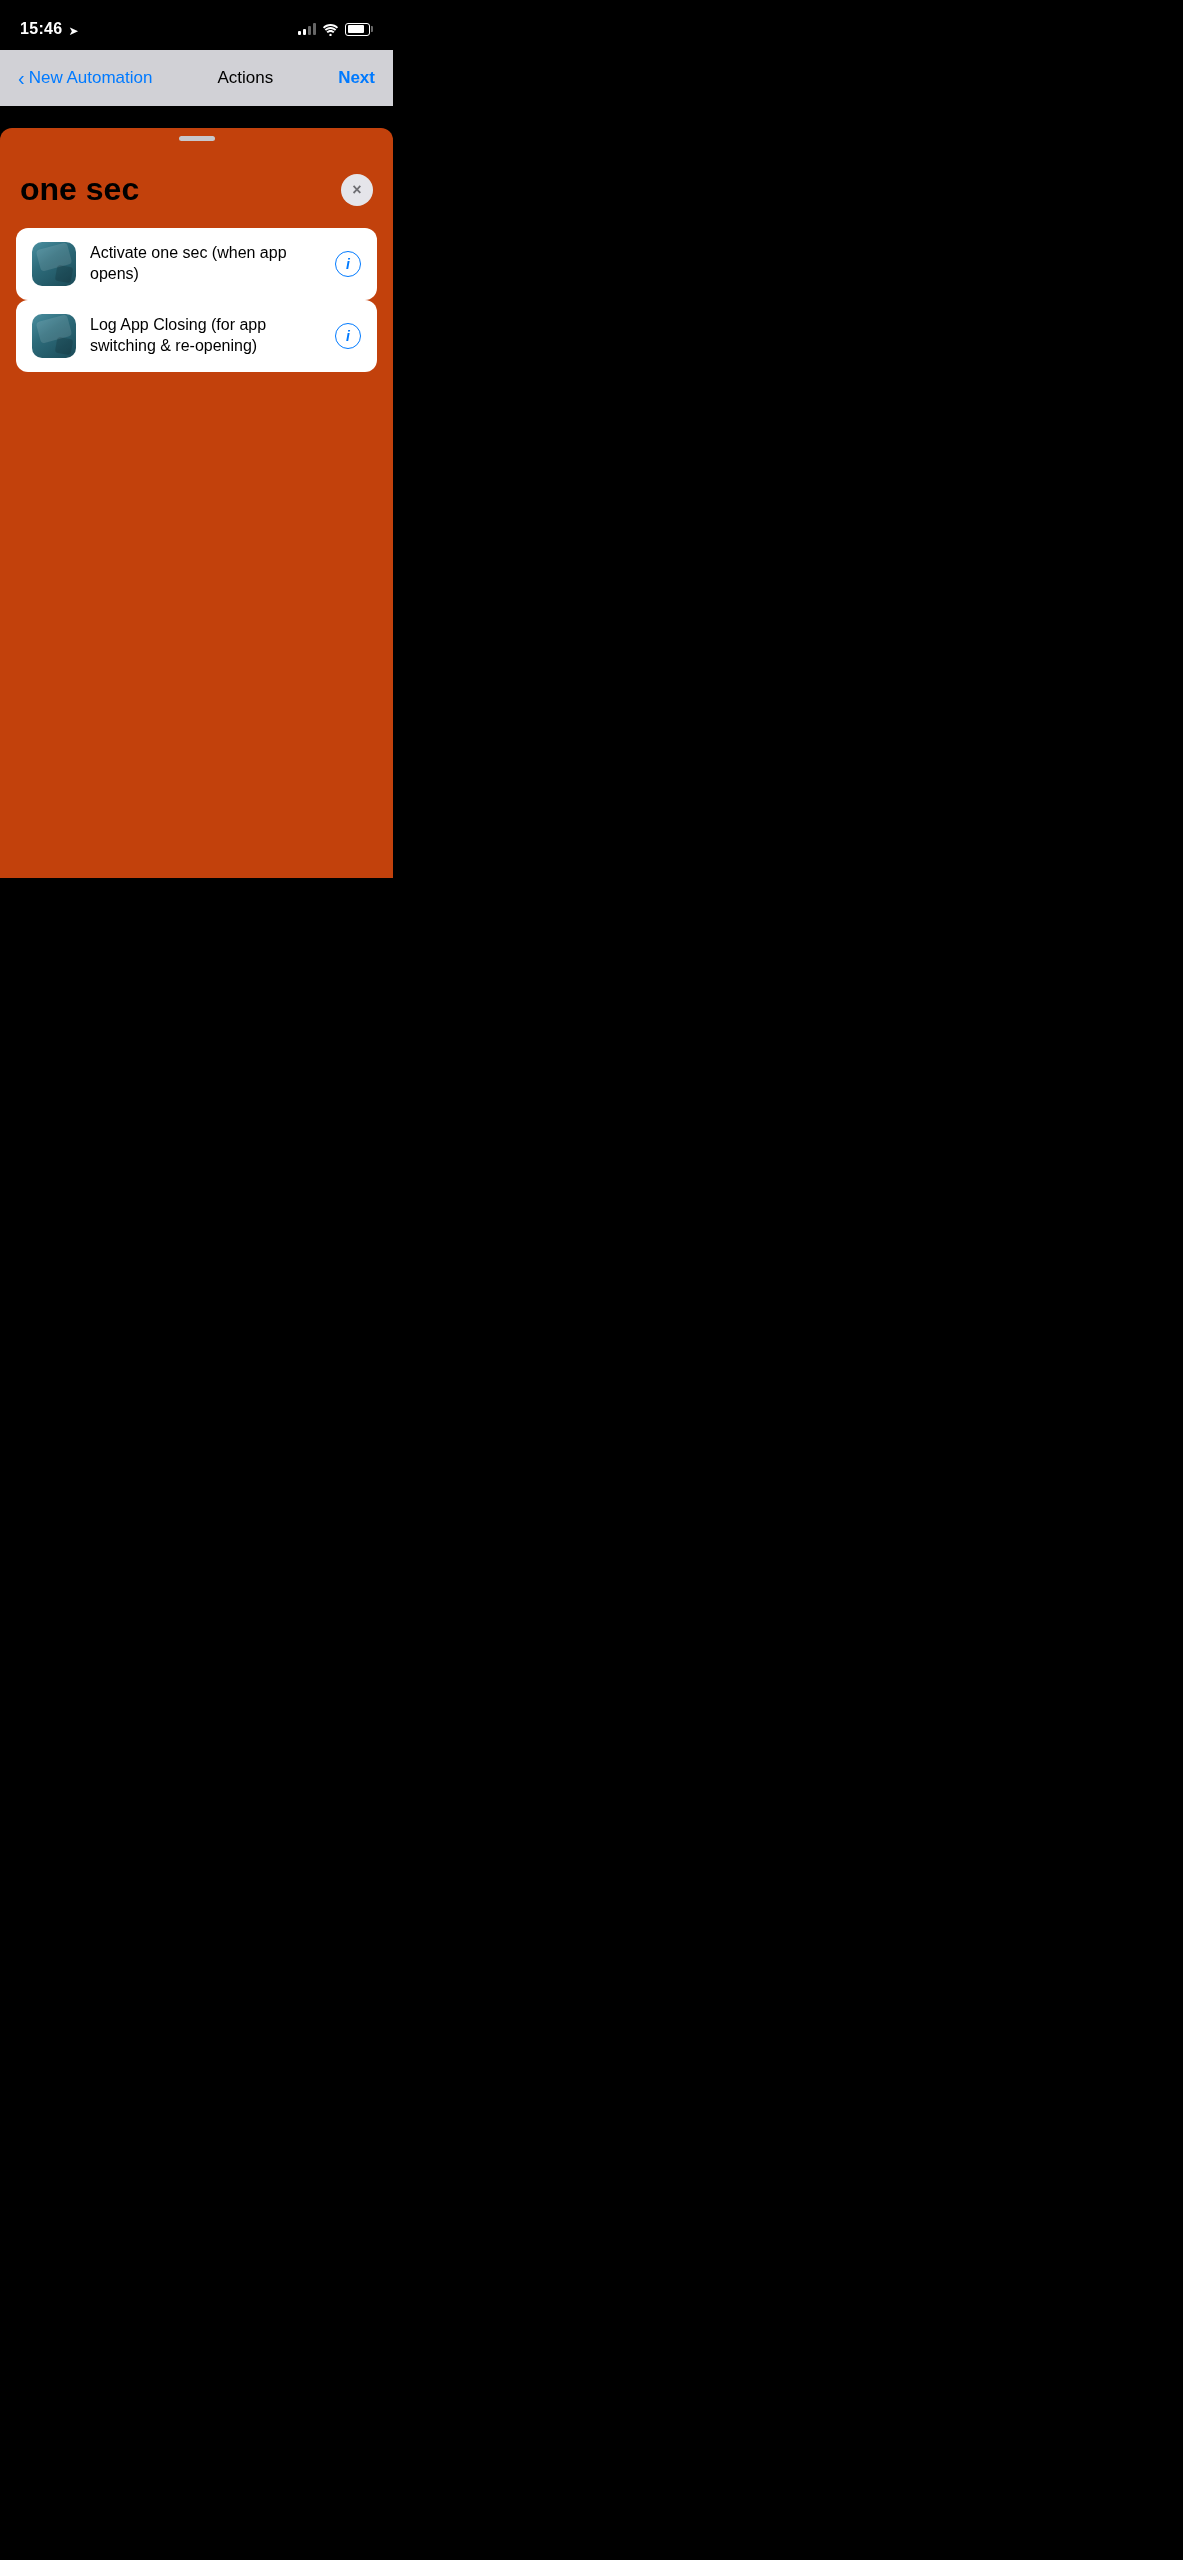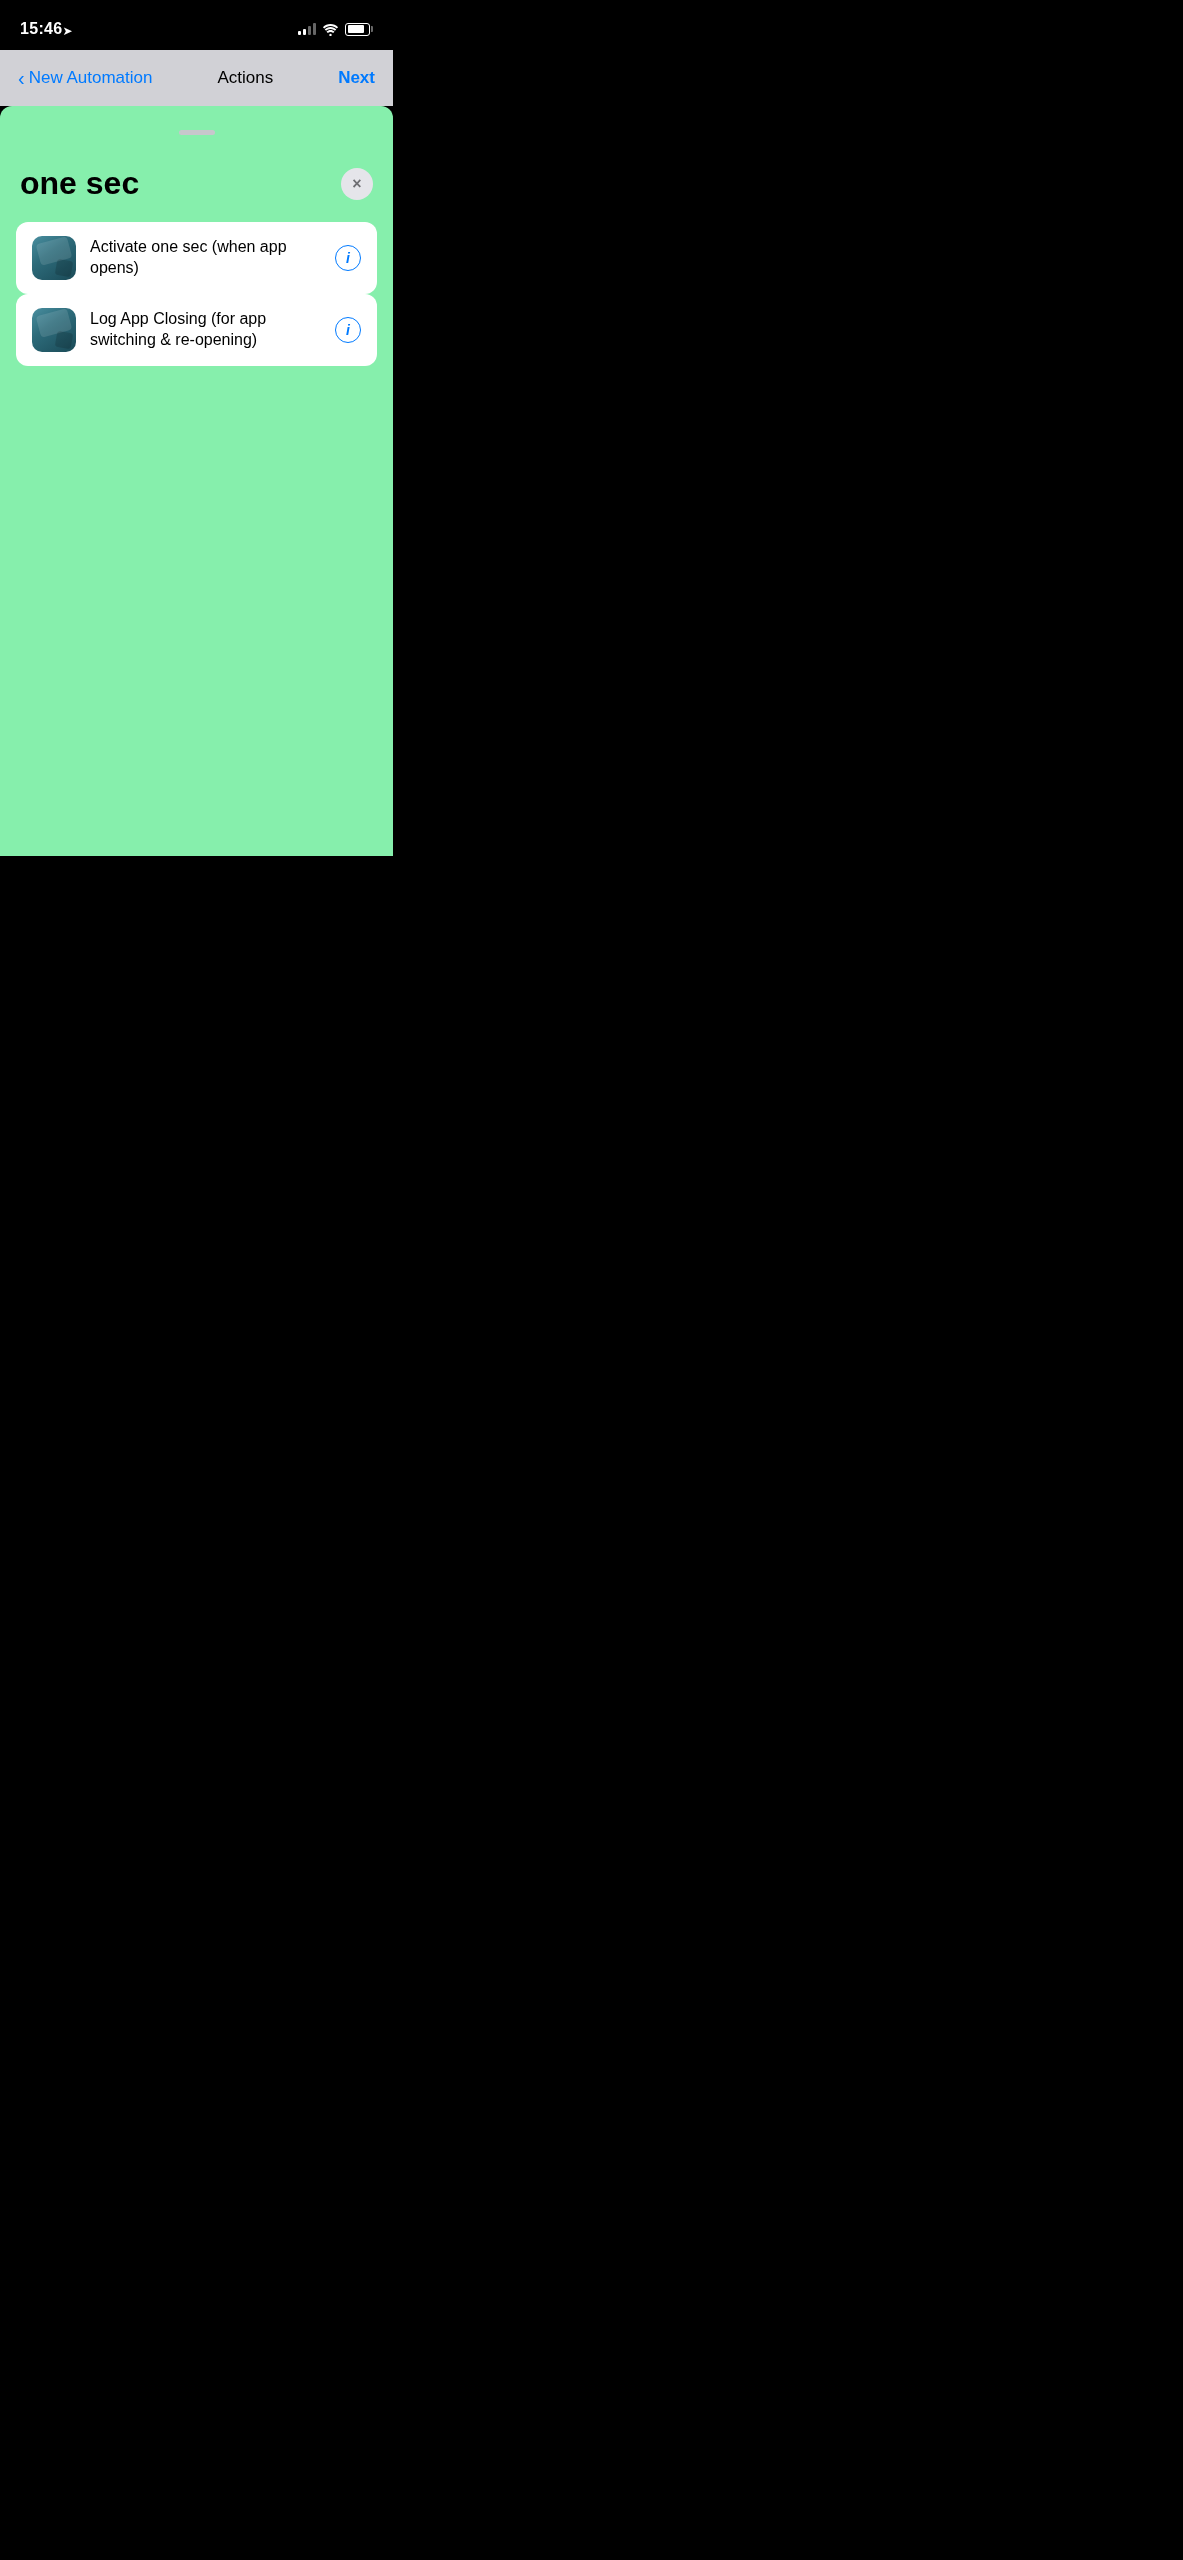--- a/index.html
+++ b/index.html
@@ -109,25 +109,26 @@
     }
     .nav-next {
       color: #007aff;
       font-size: 17px;
       cursor: pointer;
       font-weight: 700;
     }
 
     
     .sheet-container {
-      background: #86efac;
+      background: #c2410c;
       border-radius: 12px 12px 0 0;
       min-height: 750px;
       position: relative;
-      padding-top: 24px;
+      padding-top: 8px;
+      margin-top: 22px;
     }
 
     .sheet-handle {
       width: 36px;
       height: 5px;
       background: #c7c7cc;
       border-radius: 3px;
       margin: 0 auto 20px auto;
     }
 
@@ -247,21 +248,21 @@
       width: 134px;
       height: 5px;
       background: #000;
       border-radius: 3px;
     }
   </style>
 </head>
 <body>
 
 <div class="status-bar">
-  <div class="status-left" style="display:flex;align-items:flex-end;">
+  <div class="status-left" style="display:flex;align-items:flex-end;gap:6px;">
     <span class="status-time">15:46</span>
     <span class="location-icon">➤</span>
   </div>
   <div class="status-icons">
     <div class="signal-bars">
       <span></span>
         <span></span>
         <span></span>
         <span></span>
     </div>

